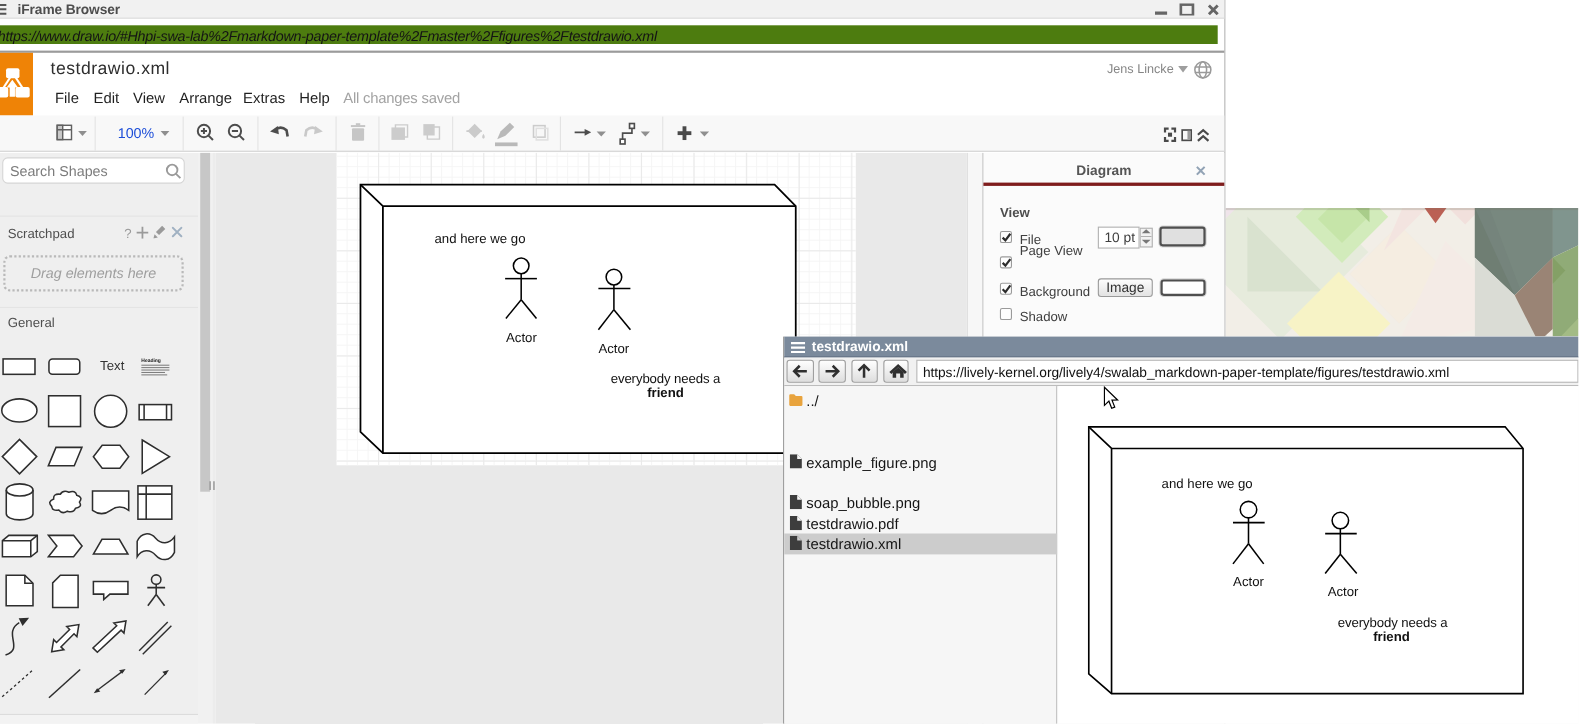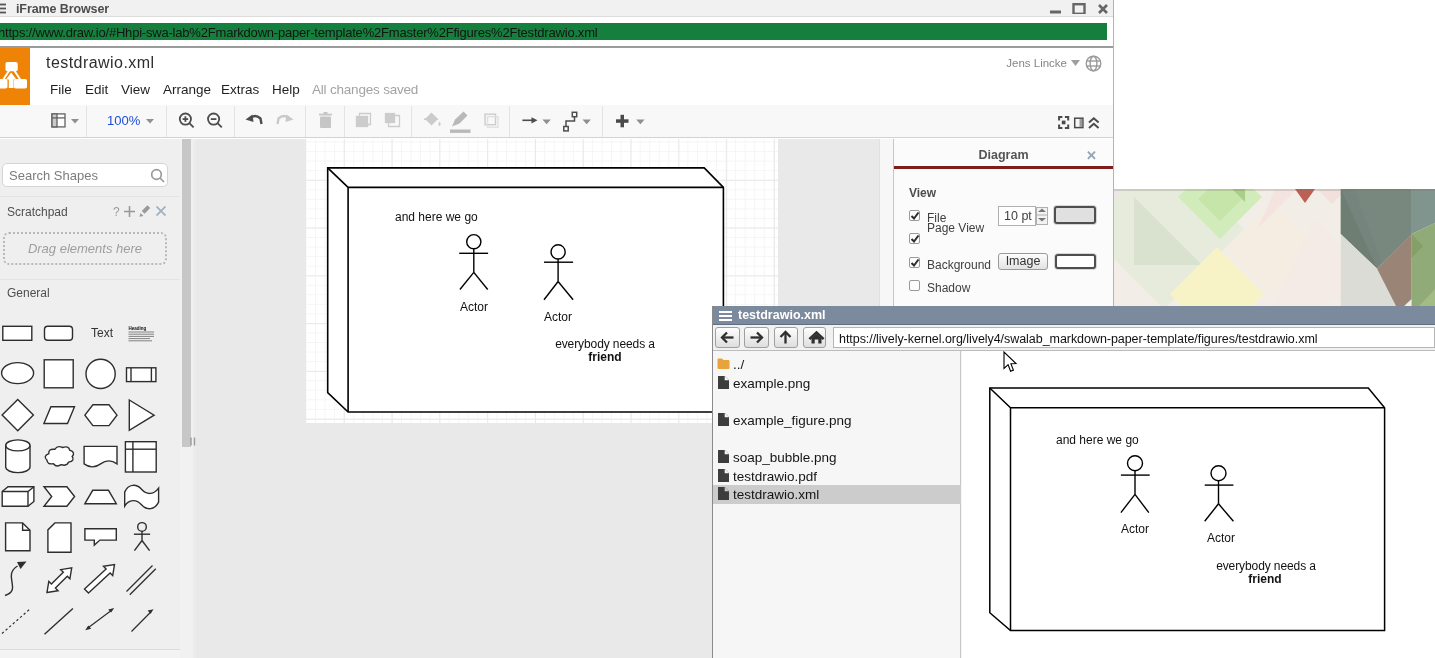--- a/index.html
+++ b/index.html
@@ -4,35 +4,35 @@
 <style>
   * { margin:0; padding:0; box-sizing:border-box; }
   html,body { width:1435px; height:658px; overflow:hidden; }
   body { font-family:"Liberation Sans", sans-serif; background:#ffffff; }
   .abs { position:absolute; }
   #root { position:relative; width:1435px; height:658px; overflow:hidden; }
   
   #win1 { left:0; top:0; width:1114px; height:658px; background:#fff; border-right:1px solid #b4b4b4; }
   #w1title { left:0; top:0; width:1113px; height:17px; background:#f1f1f1; border-bottom:1px solid #dcdcdc; }
   #w1title .tt { position:absolute; left:16px; top:1.5px; font-size:12.5px; letter-spacing:-0.1px; font-weight:bold; color:#4d4d4d; }
-  #w1url { left:0; top:23px; width:1107px; height:17px; background:#15803d; }
+  #w1url { left:0; top:23px; width:1107px; height:17px; background:#4d7c0f;font-style:italic; }
   #w1url span { position:absolute; left:-2px; top:1.5px; font-size:13px; letter-spacing:-0.2px; color:#141414; white-space:nowrap; }
   #w1sep { left:0; top:46px; width:1113px; height:2px; background:#9b9b9b; }
   
   #dlogo { left:0; top:48px; width:30px; height:57px; background:#ef8306; }
   #dtitle { left:46px; top:54px; font-size:16px; letter-spacing:0.45px; color:#2e2e2e; }
   .menu { top:81.5px; font-size:13.5px; color:#1f1f1f; }
   #saved { left:312px; top:81.5px; font-size:13.5px; letter-spacing:-0.2px; color:#a3a3a3; }
   #user { left:995px; top:57px; width:72px; text-align:right; font-size:11.5px; color:#868686; white-space:nowrap; }
   
   #dtoolbar { left:0; top:105px; width:1113px; height:33px; background:#f8f8f8; border-bottom:1px solid #d2d2d2; }
   .tsep { position:absolute; top:1px; width:1px; height:31px; background:#e3e3e3; }
   
   #sidebar { left:0; top:139px; width:180px; height:519px; background:#efefef; }
-  #search { position:absolute; left:2px; top:24px; width:166px; height:24px; background:#fff; border:1px solid #d5d5d5; border-radius:5px; }
+  #search { position:absolute; left:2px; top:4px; width:166px; height:24px; background:#fff; border:1px solid #d5d5d5; border-radius:5px; }
   #search span { position:absolute; left:6px; top:4px; font-size:13px; color:#7c7c7c; }
   .shead { position:absolute; left:7px; font-size:12px; color:#4f4f4f; }
   #dragbox { position:absolute; left:3px; top:93px; width:164px; height:33px; border:2px dotted #b9b9b9; border-radius:6px;font-style:italic; }
   #dragbox span { position:absolute; width:100%; text-align:center; top:7px; font-size:13px; color:#9e9e9e; }
   #sscroll { left:180px; top:139px; width:13px; height:519px; background:#f1f1f1; }
   #sthumb { left:182px; top:139px; width:9px; height:308px; background:#c7c7c7; }
   #splitter { left:193px; top:139px; width:3px; height:519px; background:#ececec; }
   
   #canvas { left:196px; top:139px; width:683px; height:519px; background:#e9e9e9; }
   #page { position:absolute; left:110px; top:0px; width:472px; height:284px; background:#ffffff;
@@ -466,27 +466,20 @@
           <span>https://lively-kernel.org/lively4/swalab_markdown-paper-template/figures/testdrawio.xml</span>
         </div>
     </div>
     <div id="filepane">
       <div class="frow" style="top:3.9px">
         <svg class="abs" style="left:4px;top:3px" width="13" height="11">
             <path d="M0.5 1.5 a1 1 0 0 1 1 -1 h3.5 l1.5 1.5 h5 a1 1 0 0 1 1 1 v7 a1 1 0 0 1 -1 1 h-10 a1 1 0 0 1 -1 -1 z" fill="#e8a33d"></path>
           </svg>
         <span>../</span>
       </div>
-      <div class="frow" style="top:22.5px">
-          <svg class="abs icn" style="left:5px;top:2px" width="11" height="13">
-            <path d="M0 0 h6.7 l4.3 4.3 v8.7 h-11 z" fill="#3d3d3d"></path>
-            <path d="M6.7 0 l4.3 4.3 h-4.3 z" fill="#f6f6f6"></path>
-          </svg>
-          <span>example.png</span>
-        </div>
       <div class="frow" style="top:59.7px">
           <svg class="abs icn" style="left:5px;top:2px" width="11" height="13">
             <path d="M0 0 h6.7 l4.3 4.3 v8.7 h-11 z" fill="#3d3d3d"></path>
             <path d="M6.7 0 l4.3 4.3 h-4.3 z" fill="#f6f6f6"></path>
           </svg>
           <span>example_figure.png</span>
         </div>
       <div class="frow" style="top:96.9px">
           <svg class="abs icn" style="left:5px;top:2px" width="11" height="13">
             <path d="M0 0 h6.7 l4.3 4.3 v8.7 h-11 z" fill="#3d3d3d"></path>

